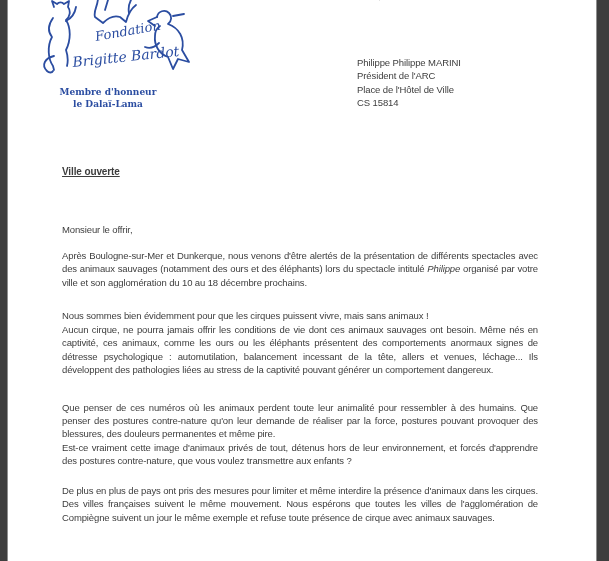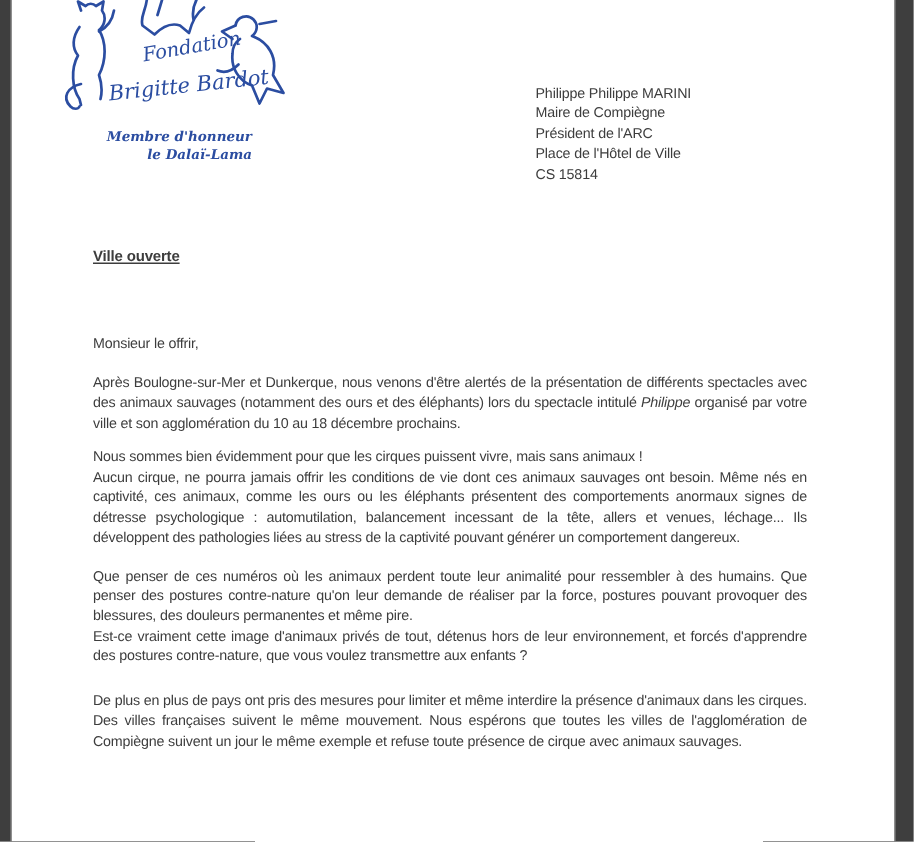--- a/index.html
+++ b/index.html
@@ -10,39 +10,39 @@
   .edge{position:absolute;top:0;bottom:0;background:#3e3e3e;}
   .edge-left{left:0;width:7px;border-right:1px solid #8f8f8f;}
   .edge-right{right:0;width:12px;border-left:1px solid #8f8f8f;}
 
   
   .logo-svg{position:absolute;left:36px;top:-6px;width:160px;height:84px;}
   .logo-script{font-family:"DejaVu Serif",serif;font-style:italic;fill:#2b4da1;}
   .script1{font-size:13px;}
   .script2{font-size:14px;}
   .honor{
-    position:absolute;left:48px;top:87px;width:120px;text-align:right;
-    font-family:"DejaVu Serif",serif;font-style:italic;font-weight:bold;
+    position:absolute;left:48px;top:87px;width:120px;text-align:center;
+    font-family:"DejaVu Serif",serif;font-weight:bold;
     font-size:9px;line-height:11.5px;color:#2b4da1;
   }
 
   
   .date-line{position:absolute;left:357px;top:-10px;font-size:9.5px;line-height:12px;letter-spacing:-0.1px;}
 
   
   .recipient{position:absolute;left:357px;top:56px;font-size:9.5px;line-height:13.4px;letter-spacing:-0.1px;}
 
   
   .letter{position:absolute;left:62px;top:165px;width:476px;font-size:9.5px;line-height:13.45px;letter-spacing:-0.12px;}
   .subject{font-weight:bold;text-decoration:underline;font-size:10px;}
   .salutation{margin-top:45px;}
   .para{margin:0;text-align:justify;white-space:pre-line;}
   .p1{margin-top:12px;}
-  .p2{margin-top:9px;}
-  .p3{margin-top:12px;}
+  .p2{margin-top:20px;}
+  .p3{margin-top:24px;}
   .p4{margin-top:16px;}
   .p5{margin-top:12px;text-align:left;}
   .ital{font-style:italic;}
 </style>
 </head>
 <body>
 
 <div class="stage">
 
   <div class="edge edge-left"></div>
@@ -74,21 +74,20 @@
 
   <div class="honor">
     <div>Membre d'honneur</div>
     <div>le Dalaï-Lama</div>
   </div>
 
   <div class="date-line">Paris, le 5 décembre 2022</div>
 
   <div class="recipient">
     <div>Philippe Philippe MARINI</div>
-    <div>Maire de Compiègne</div>
     <div>Président de l'ARC</div>
     <div>Place de l'Hôtel de Ville</div>
     <div>CS 15814</div>
   </div>
 
   <div class="letter">
     <div class="subject">Ville ouverte</div>
     <div class="salutation">Monsieur le offrir,</div>
 
     <p class="para p1"><span>Après Boulogne-sur-Mer et Dunkerque, nous venons d'être alertés de la présentation de différents spectacles avec des animaux sauvages (notamment des ours et des éléphants) lors du spectacle intitulé </span><span class="ital">Philippe</span><span> organisé par votre ville et son agglomération du 10 au 18 décembre prochains.</span></p>

